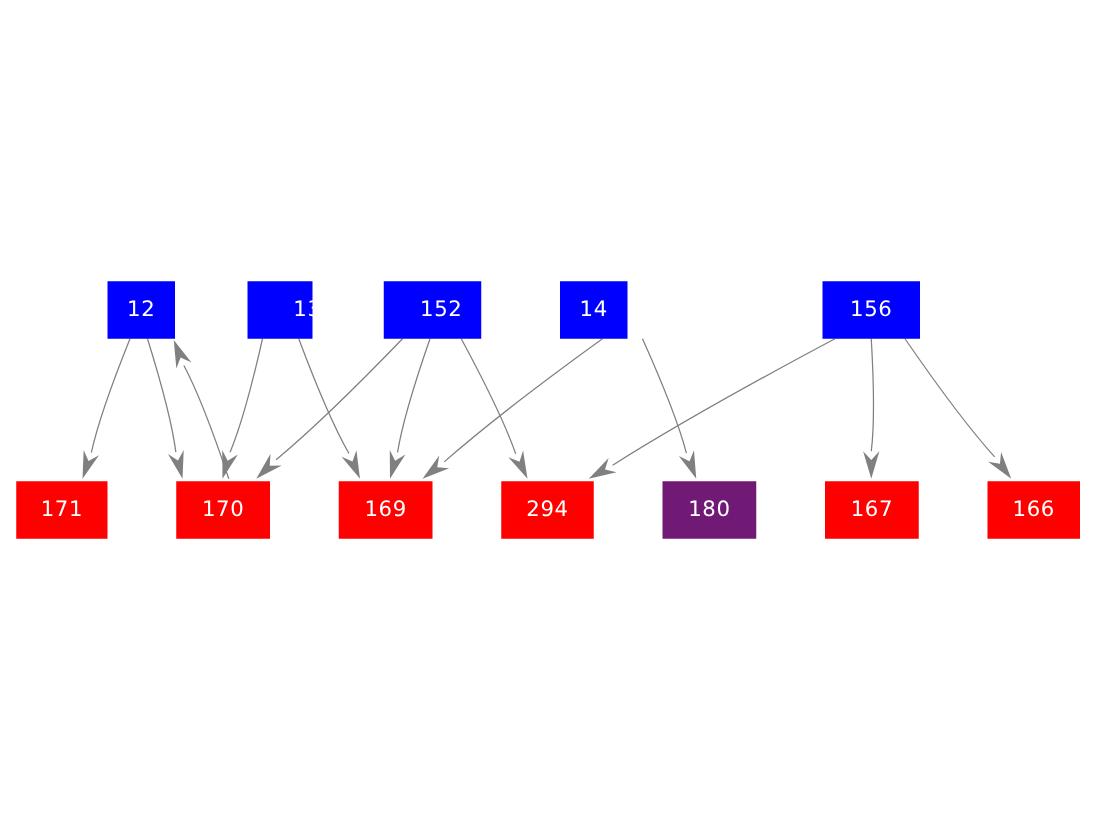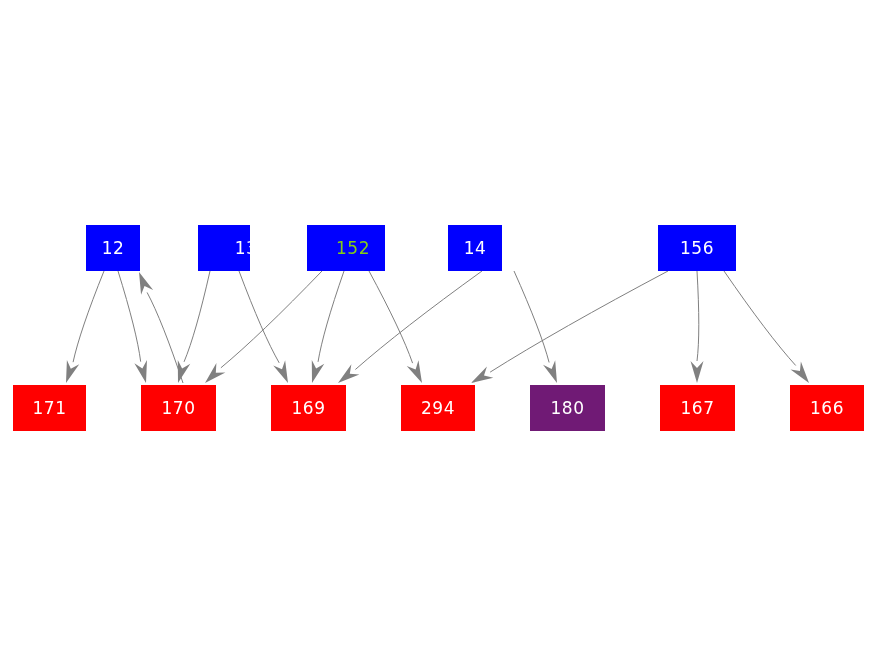--- a/index.html
+++ b/index.html
@@ -101,21 +101,21 @@
       </g>
     </svg>
   <div id="node-layer">
       <div class="node" style="left: 86px; top: 225px; width: 54px; height: 46px; background: rgb(0, 0, 255);">
         <span class="node-label" style="color: rgb(255, 255, 255);">12</span>
       </div>
       <div class="node" style="left: 198px; top: 225px; width: 52px; height: 46px; background: rgb(0, 0, 255);">
         <span class="node-label" style="color: rgb(255, 255, 255); margin-left: 44px;">13</span>
       </div>
       <div class="node" style="left: 307px; top: 225px; width: 78px; height: 46px; background: rgb(0, 0, 255);">
-        <span class="node-label" style="color: #84cc16; margin-left: 14px;">152</span>
+        <span class="node-label" style="color: #ffffff; margin-left: 14px;">152</span>
       </div>
       <div class="node" style="left: 448px; top: 225px; width: 54px; height: 46px; background: rgb(0, 0, 255);">
         <span class="node-label" style="color: rgb(255, 255, 255);">14</span>
       </div>
       <div class="node" style="left: 658px; top: 225px; width: 78px; height: 46px; background: rgb(0, 0, 255);">
         <span class="node-label" style="color: rgb(255, 255, 255);">156</span>
       </div>
       <div class="node" style="left: 13px; top: 385px; width: 73px; height: 46px; background: rgb(255, 0, 0);">
         <span class="node-label" style="color: rgb(255, 255, 255);">171</span>
       </div>

